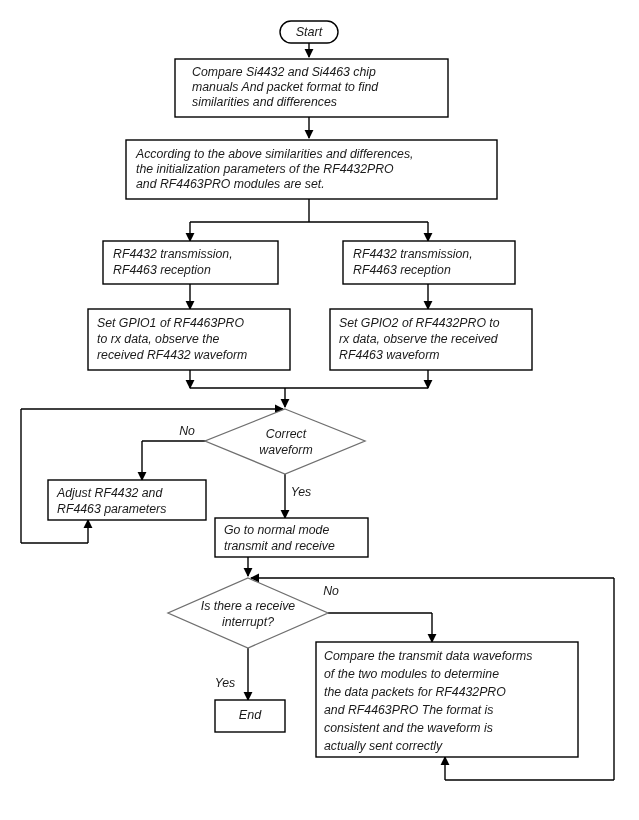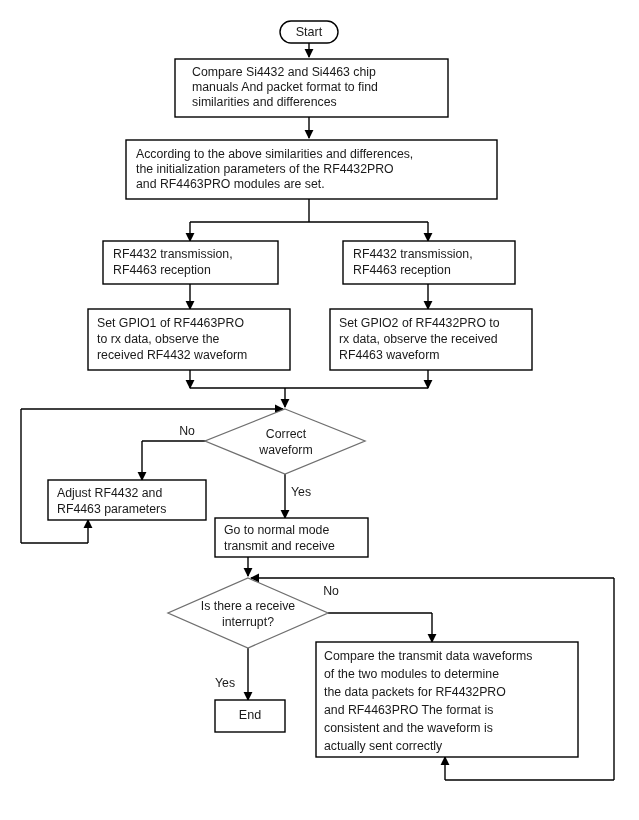--- a/index.html
+++ b/index.html
@@ -7,20 +7,21 @@
     padding: 0;
     background: #ffffff;
   }
   #chart-root {
     position: relative;
     width: 639px;
     height: 820px;
     background: #ffffff;
     font-family: "Liberation Sans", sans-serif;
     overflow: hidden;
+    font-style: italic;
   }
   svg#flow {
     position: absolute;
     top: 0;
     left: 0;
     width: 639px;
     height: 820px;
   }
   .node-shape {
     fill: #ffffff;

